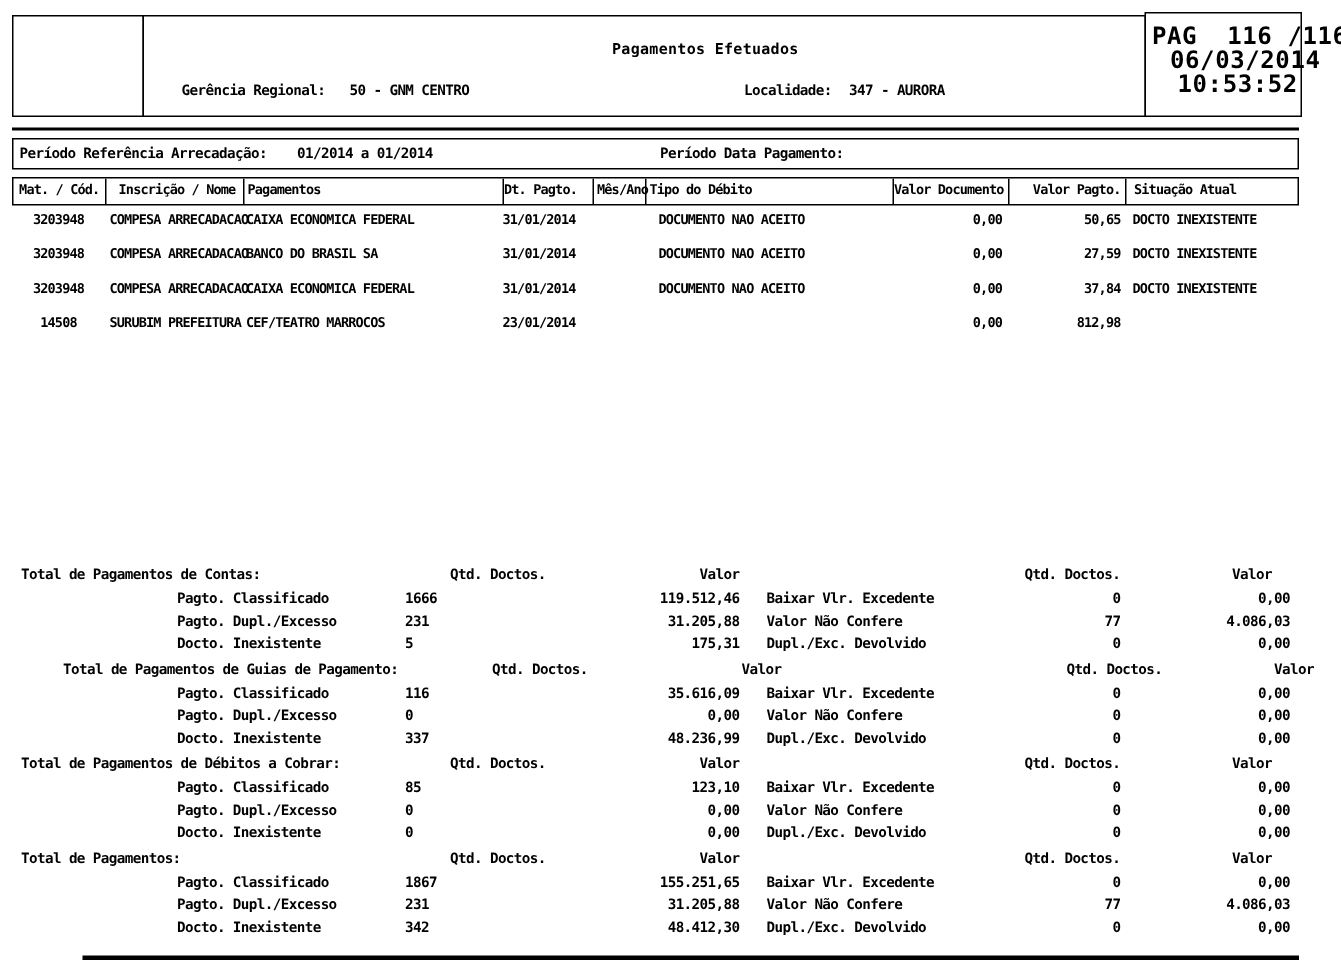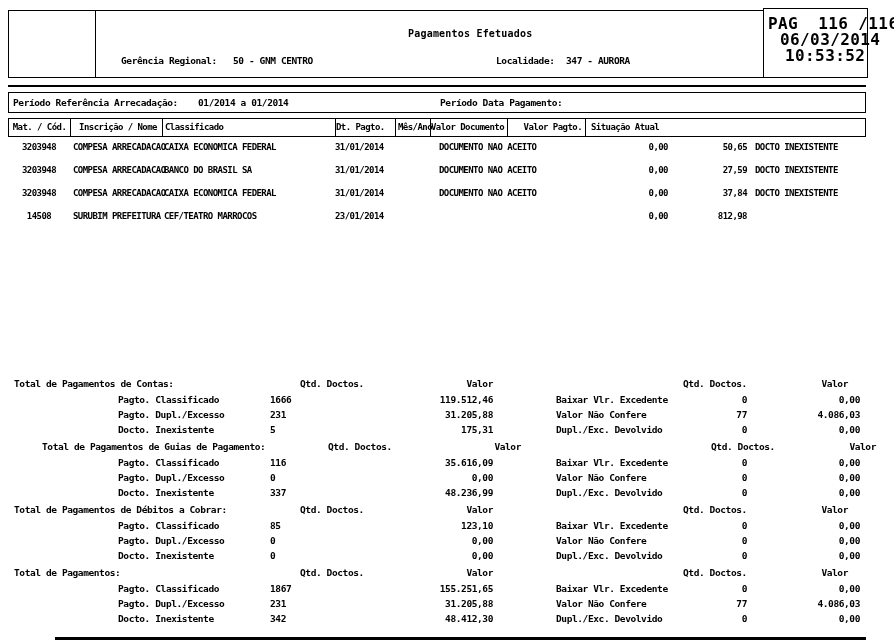--- a/index.html
+++ b/index.html
@@ -31,21 +31,21 @@
   .c7{width:78px;text-align:right;padding-right:3px;}
   .c8{width:116px;padding-left:5px;}
   
   .tline{position:absolute;left:0;width:894px;height:13px;line-height:12px;}
   .tline span{position:absolute;white-space:pre;}
   .t-title{left:14px;}
   .t-label{left:118px;text-align:right;}
   .t-qh1{left:300px;}
   .t-q1{left:270px;width:98px;text-align:left;}
   .t-v1{left:380px;width:113px;text-align:right;}
-  .t-rlabel{left:556px;}
+  .t-rlabel{left:511px;}
   .t-qh2{left:683px;}
   .t-q2{left:649px;width:98px;text-align:right;}
   .t-v2{left:747px;width:113px;text-align:right;}
   .t-vh2{left:735px;width:113px;text-align:right;}
 </style>
 </head>
 <body>
 
 <div class="page">
 
@@ -70,23 +70,24 @@
   <div class="box" style="left:8px;top:92px;width:858px;height:21px;padding-left:42px;">
     <div class="abs" style="left:4px;top:4px;">Período Referência Arrecadação:</div>
     <div class="abs" style="left:189px;top:4px;">01/2014 a 01/2014</div>
     <div class="abs" style="left:431px;top:4px;">Período Data Pagamento:</div>
     <div class="abs" style="left:570px;top:4px;"></div>
   </div>
 
   <div class="thead" id="thead">
       <div class="cell c0">Mat. / Cód.</div>
       <div class="cell c1" style="text-align: center;">Inscrição / Nome</div>
-      <div class="cell c2">Classificado</div>
+      <div class="cell c2">Pagamentos</div>
       <div class="cell c3">Dt. Pagto.</div>
       <div class="cell c4">Mês/Ano</div>
+      <div class="cell c5">Tipo do Débito</div>
       <div class="cell c6">Valor Documento</div>
       <div class="cell c7">Valor Pagto.</div>
       <div class="cell c8">Situação Atual</div>
     </div>
 
   <div id="rows">
       <div class="trow" style="top: 140px;">
         <div class="cell c0">3203948</div>
         <div class="cell c1">COMPESA ARRECADACAO</div>
         <div class="cell c2">CAIXA ECONOMICA FEDERAL</div>

